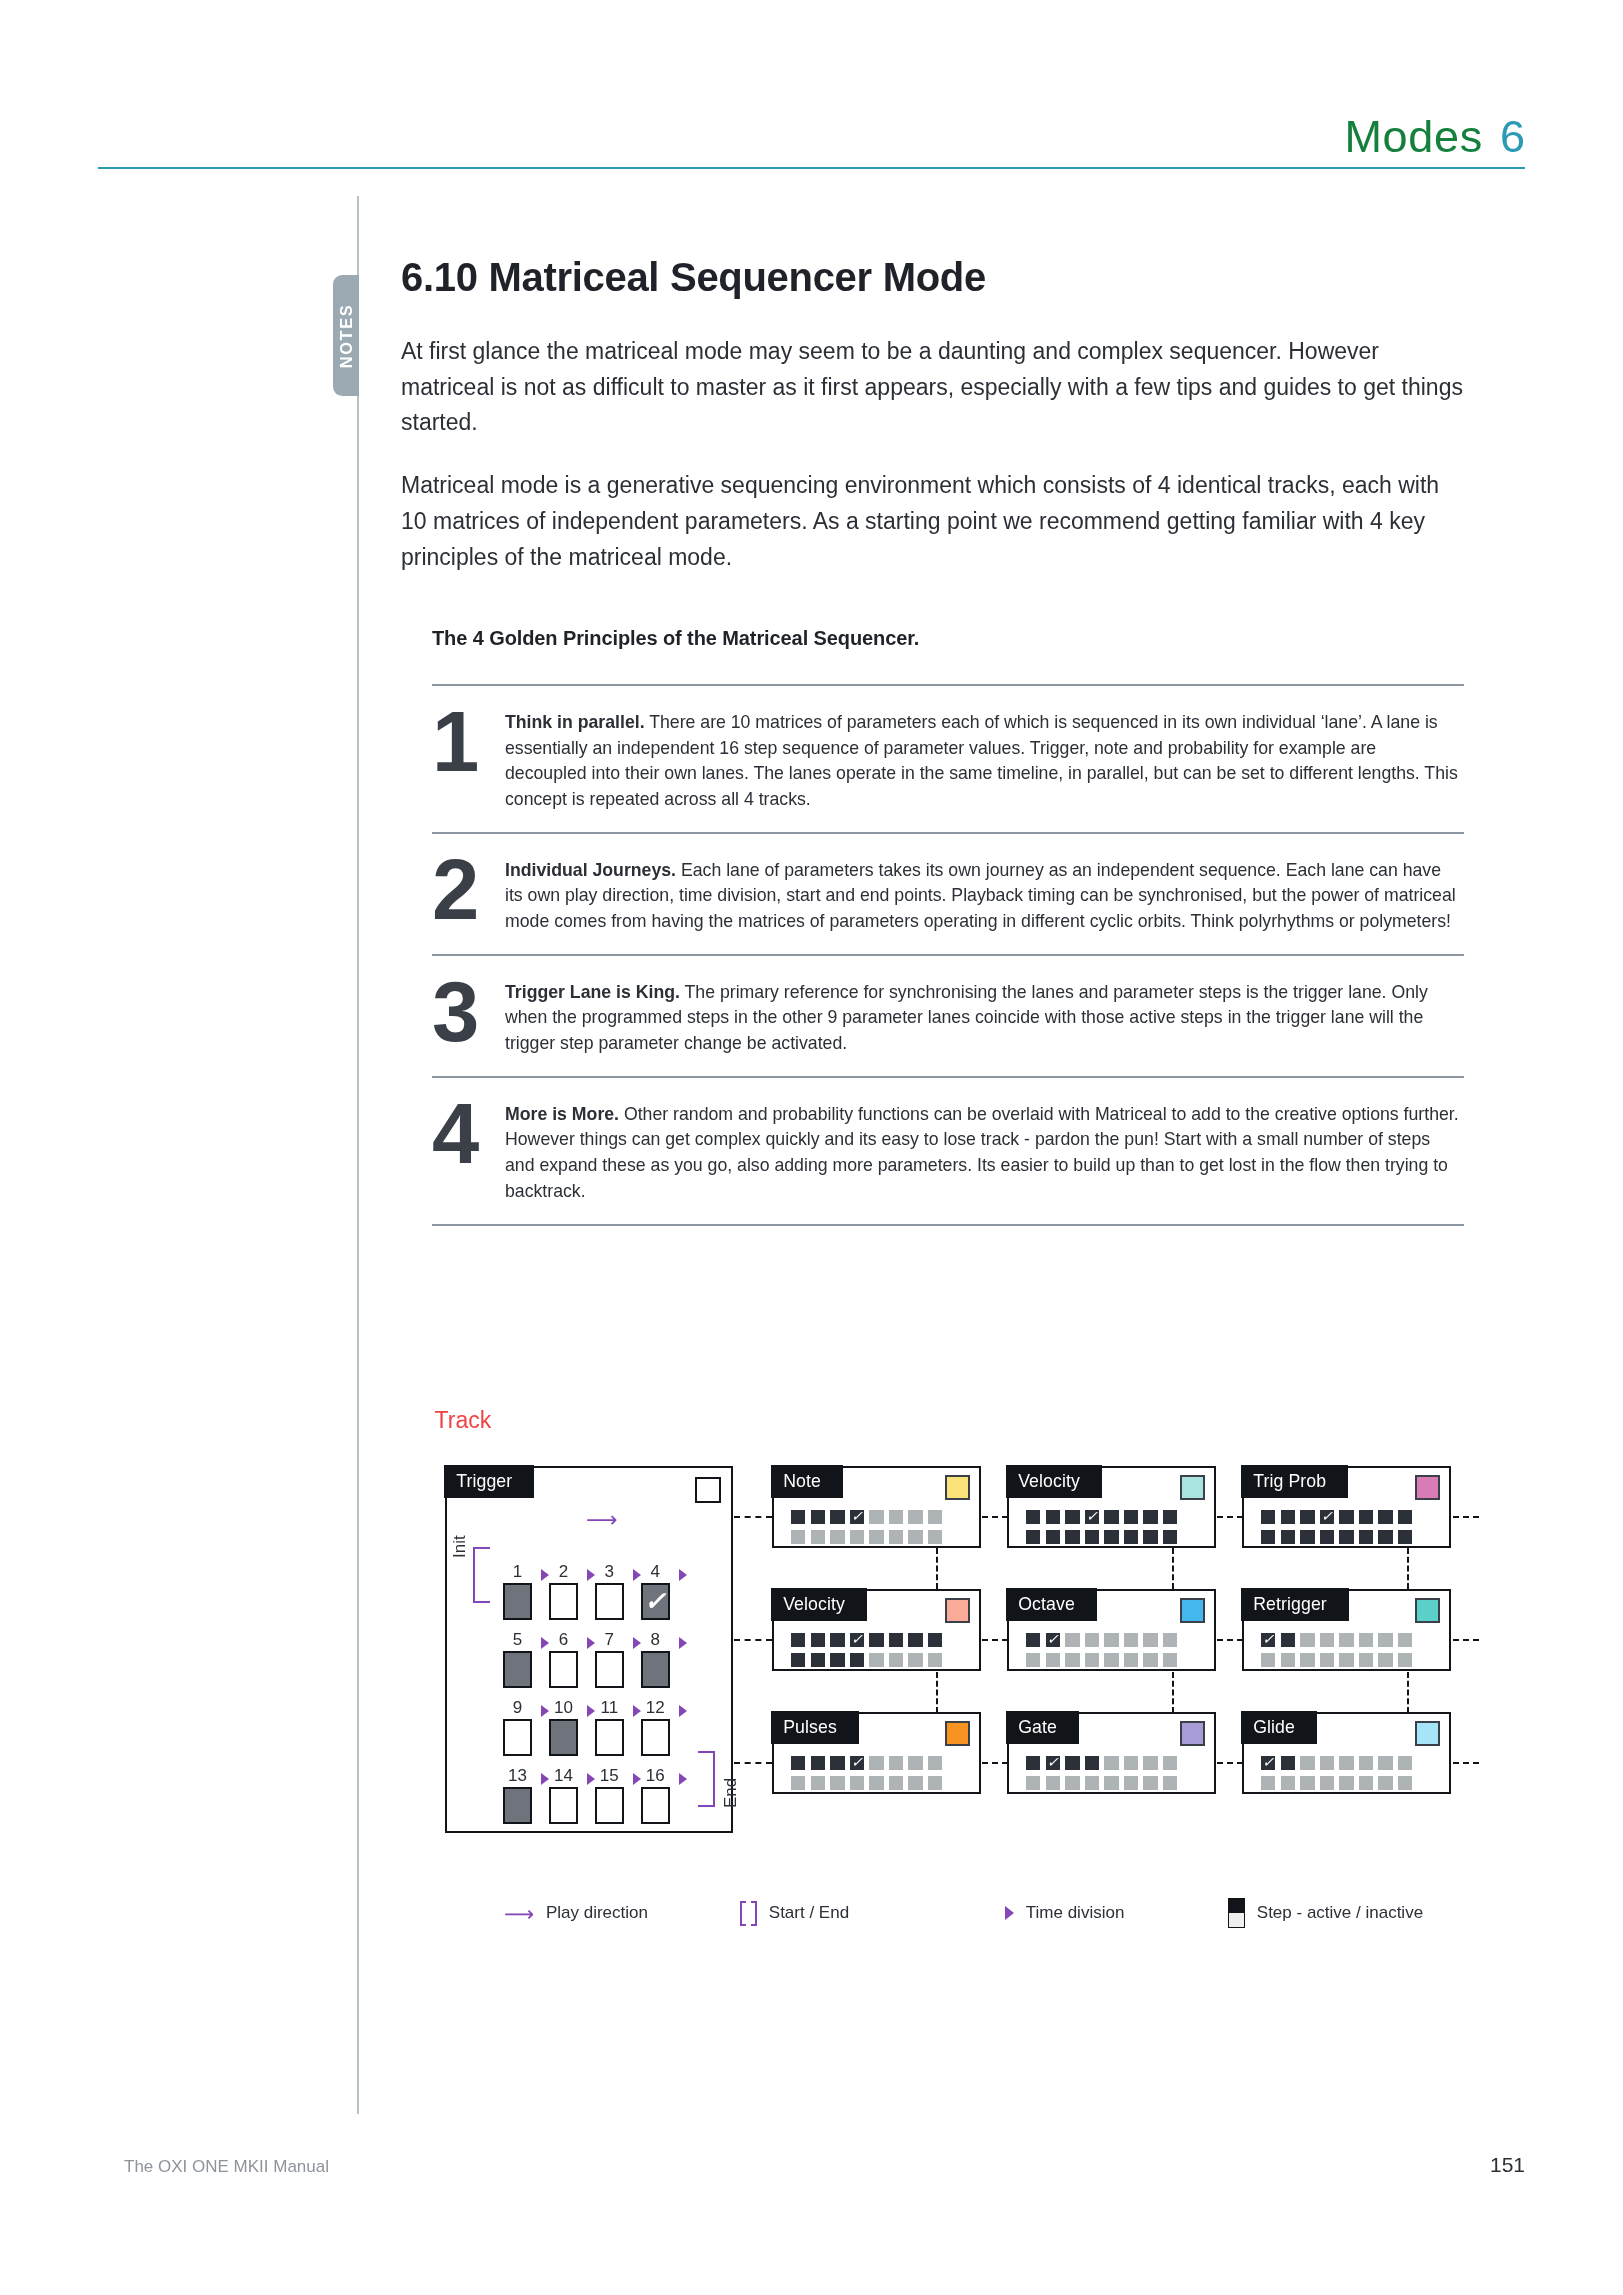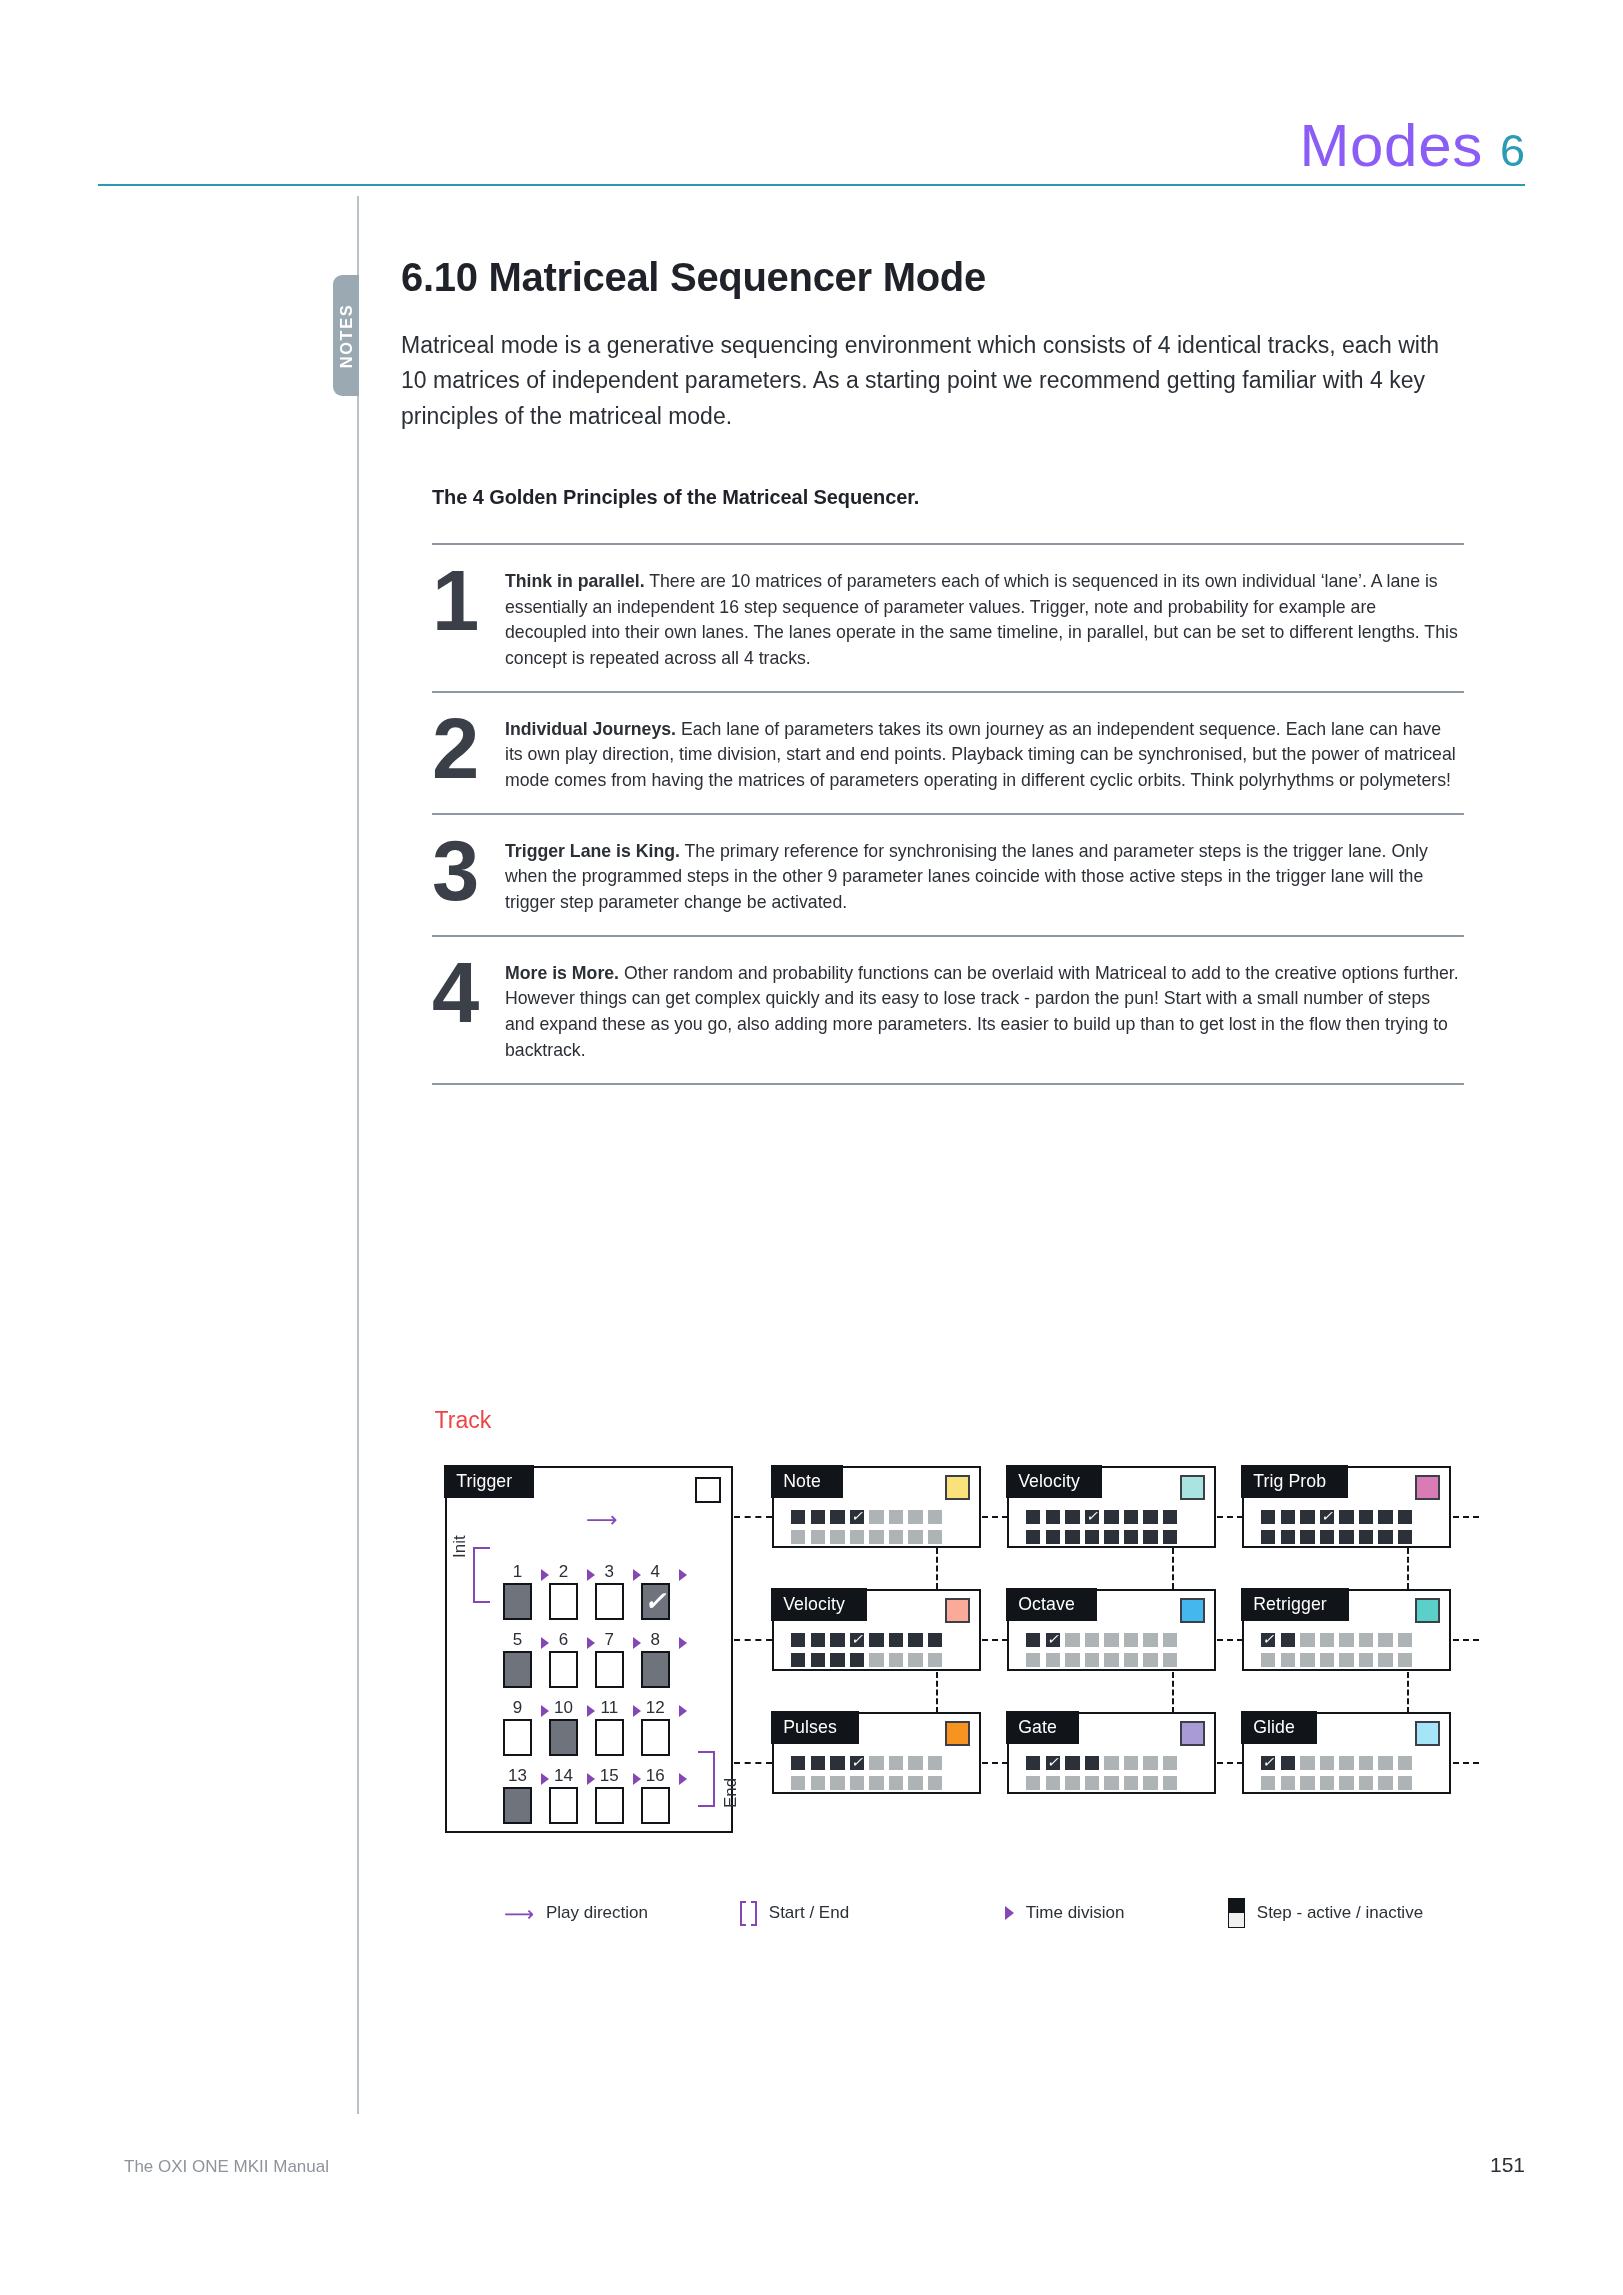--- a/index.html
+++ b/index.html
@@ -12,21 +12,21 @@
     overflow: hidden;
   }
 
   
   #header {
     position: absolute; left: 98px; top: 111px; width: 1427px;
     border-bottom: 2.6px solid #2a9bb3;
     text-align: right;
     padding-bottom: 3.9px;
   }
-  #header .htext { font-size: 60px; color: #8b5cf6; font-weight: 400; letter-spacing: 0.7px; }
+  #header .htext { font-size: 45px; color: #15803d; font-weight: 400; letter-spacing: 0.7px; }
   #header .hnum { font-size: 45px; color: #2a9bb3; margin-left: 17px; }
 
   
   #leftrule {
     position: absolute; left: 357px; top: 196px; width: 2px; height: 1918px;
     background: #b8c2c9;
   }
   #notes-tab {
     position: absolute; left: 333px; top: 275px;
     width: 26px; height: 121px;
@@ -211,20 +211,21 @@
 
 <div id="leftrule"></div>
 <div id="notes-tab">
   <span class="lbl">NOTES</span>
 </div>
 
 <div id="content">
 
   <h1 id="sec-title">6.10 Matriceal Sequencer Mode</h1>
 
+  <p class="para first">At first glance the matriceal mode may seem to be a daunting and complex sequencer. However matriceal is not as difficult to master as it first appears, especially with a few tips and guides to get things started.</p>
   <p class="para">Matriceal mode is a generative sequencing environment which consists of 4 identical tracks, each with 10 matrices of independent parameters. As a starting point we recommend getting familiar with 4 key principles of the matriceal mode.</p>
 
   <div id="principles">
     <h2>The 4 Golden Principles of the Matriceal Sequencer.</h2>
 
     <div class="prin-list">
 
       <div class="prin">
         <div class="num">1</div>
         <div class="body">

